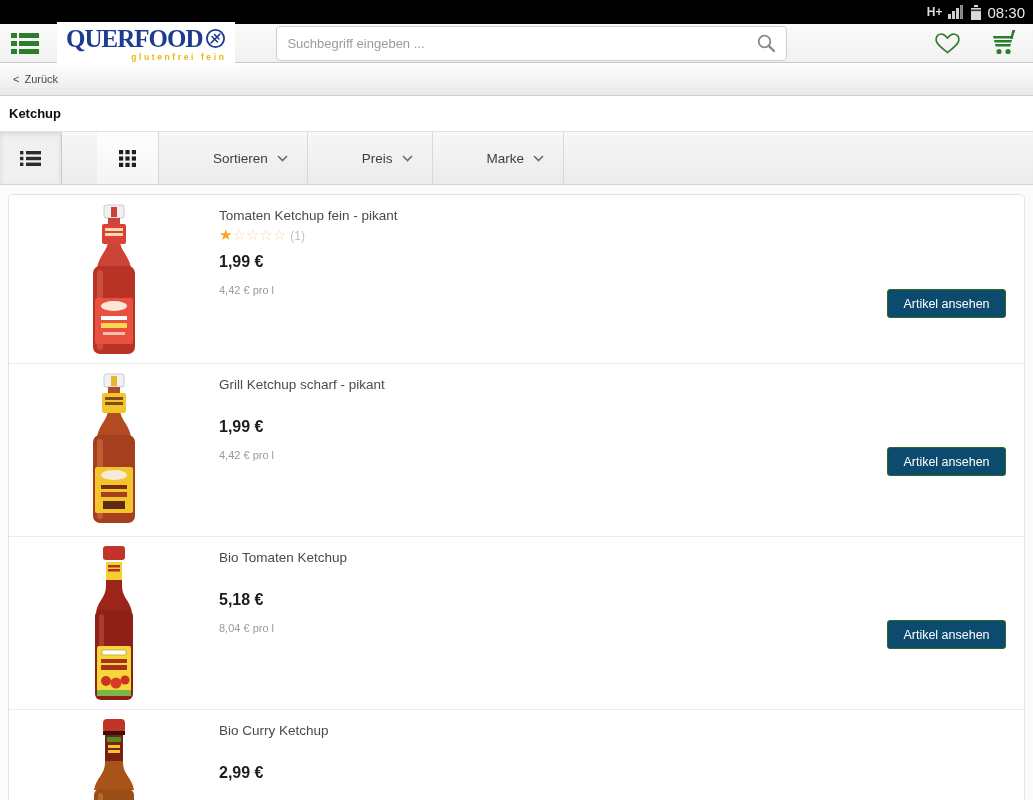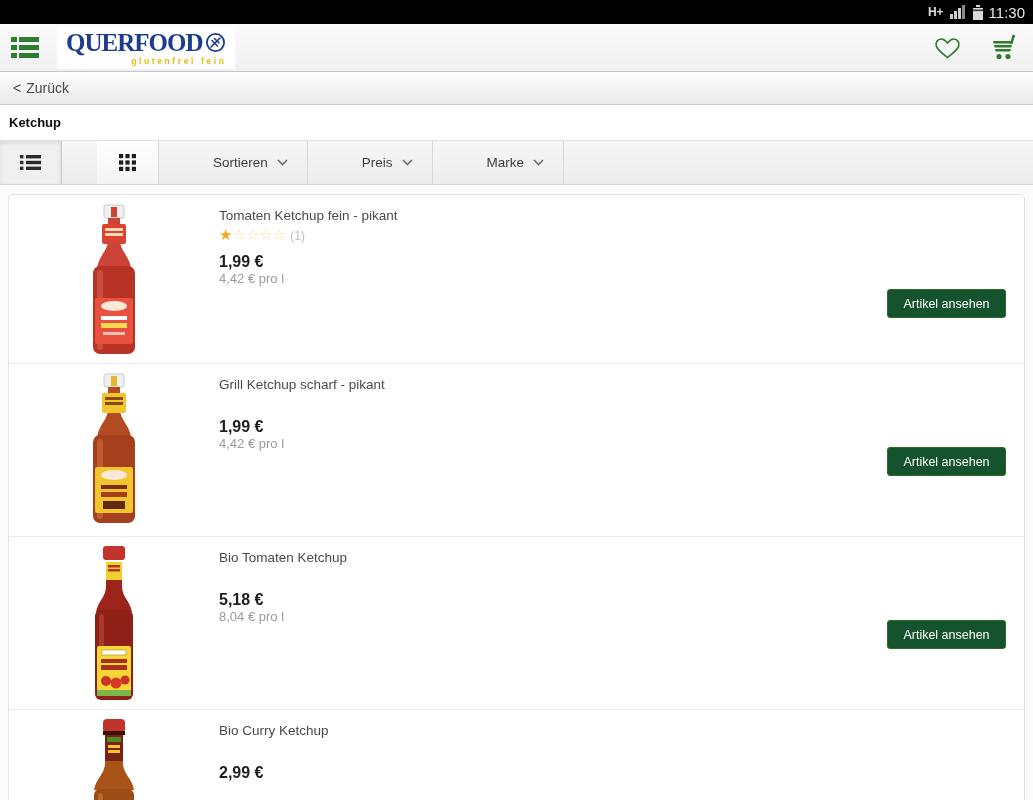--- a/index.html
+++ b/index.html
@@ -6,21 +6,21 @@
   html,body { width:1033px; height:800px; overflow:hidden; background:#fff;
               font-family:"Liberation Sans", sans-serif; }
 
   
   .status-bar { height:24px; background:#000; display:flex; align-items:center;
                 justify-content:flex-end; gap:6px; padding-right:8px; }
   .sb-network { color:#dcdcdc; font-size:12px; font-weight:bold; letter-spacing:0; }
   .sb-time { color:#e8e8e8; font-size:15px; }
 
   
-  .app-header { height:48px; background:linear-gradient(#fafafa,#f1f1f1);
+  .app-header { height:39px; background:linear-gradient(#fafafa,#f1f1f1);
                 border-bottom:1px solid #c6c6c6; display:flex; align-items:center;
                 padding:0 11px; }
   .menu-btn { margin-right:18px; cursor:pointer; display:flex; }
   .logo-box { background:#fff; padding:4px 9px 3px; display:flex; flex-direction:column; cursor:pointer; }
   .logo-row { display:flex; align-items:center; gap:3px; }
   .brand { font-family:"Liberation Serif", serif; font-weight:bold; font-size:25px;
            color:#1c3d8f; letter-spacing:-1px; line-height:1; }
   .tagline { color:#f0b70c; font-size:8.5px; font-weight:bold; letter-spacing:2.6px;
              text-align:right; margin-top:1px; }
   .search-wrap { margin-left:41px; width:511px; height:35px; background:#fff;
@@ -31,29 +31,29 @@
   .search-wrap input::placeholder { color:#9b9b9b; }
   .header-spacer { flex:1; }
   .hdr-icon { cursor:pointer; display:flex; }
   .heart-btn { margin-right:27px; }
   .cart-btn { margin-right:4px; }
 
   
   .back-bar { height:33px; background:linear-gradient(#fefefe,#e9e9e9);
               border-bottom:1px solid #cfcfcf; display:flex; align-items:center;
               padding:0 13px; }
-  .back-link { color:#4a4a4a; font-size:14px; cursor:pointer; }
+  .back-link { color:#4a4a4a; font-size:11px; cursor:pointer; }
   .back-chevron { margin-right:5px; }
 
   
   .title-bar { height:35px; background:#fff; display:flex; align-items:center; padding:9px 9px; }
   .page-title { font-size:13px; font-weight:bold; color:#0d0d0d; }
 
   
-  .toolbar { height:45px; background:linear-gradient(#f7f7f7,#ebebeb);
+  .toolbar { height:54px; background:linear-gradient(#f7f7f7,#ebebeb);
              border-top:1px solid #e2e2e2; border-bottom:1px solid #d4d4d4; display:flex;gap:35px; }
   .tool-btn { display:flex; align-items:center; justify-content:center; gap:9px;
               border-right:1px solid #d8d8d8; color:#3e3e3e; font-size:13.5px;
               cursor:pointer; padding:0 19px; }
   .view-btn { width:62px; padding:0; }
   .view-btn.active { background:#f0f0f0; box-shadow:inset 0 2px 5px rgba(0,0,0,.10);
                      border-right:1px solid #c9c9c9; }
   .view-btn.grid { background:linear-gradient(#fefefe,#f4f4f4); }
 
   
@@ -64,23 +64,23 @@
   .p-row.last { border-bottom:none; }
   .img-col { width:210px; display:flex; justify-content:center; padding-top:9px; }
   .info-col { flex:1; padding-top:12px; }
   .p-title { font-size:13.5px; color:#4a4a4a; line-height:18px; }
   .p-rating { margin-top:1px; font-size:15px; line-height:18px; }
   .star-filled { color:#f5a623; }
   .star-empty { color:#f7ddae; }
   .rating-count { color:#c0c0c0; font-size:12px; margin-left:4px; }
   .p-price { font-size:16px; font-weight:bold; color:#1e1e1e; margin-top:24px; }
   .p-row.first .p-price { margin-top:8px; }
-  .p-unit { font-size:13px; color:#9b9b9b; }
+  .p-unit { font-size:11px; color:#9b9b9b; margin-top:13px; }
   .cta-btn { position:absolute; right:18px; width:119px; height:29px;
-             background:#14532d; border:1px solid #2d6b20; border-radius:3px;
+             background:#0c4a6e; border:1px solid #2d6b20; border-radius:3px;
              color:#fff; font-size:12.5px; font-family:"Liberation Sans", sans-serif;
              cursor:pointer; }
   .p-row.first .cta-btn { top:94px; }
   .p-row .cta-btn { top:83px; }
 </style>
 </head>
 <body>
 
 <div class="status-bar">
   <span class="sb-network">H+</span>
@@ -92,21 +92,21 @@
       <rect x="12" y="0" width="3" height="14" fill="#8a8a8a"></rect>
     </svg>
   </span>
   <span style="display:flex;">
     <svg width="10" height="15" viewBox="0 0 10 15">
       <rect x="3" y="0" width="4" height="2" fill="#d9d9d9"></rect>
       <rect x="0" y="3" width="10" height="12" fill="#d9d9d9"></rect>
       <rect x="0" y="4.5" width="10" height="1.6" fill="#3a3a3a"></rect>
     </svg>
   </span>
-  <span class="sb-time">11:30</span>
+  <span class="sb-time">08:30</span>
 </div>
 
 <div class="app-header">
   <span class="menu-btn">
     <svg width="28" height="23" viewBox="0 0 28 23">
       <g fill="#2e7d2e">
         <rect x="0" y="1" width="6" height="5"></rect>
           <rect x="8" y="1" width="20" height="5"></rect>
         <rect x="0" y="9" width="6" height="5"></rect>
           <rect x="8" y="9" width="20" height="5"></rect>
@@ -126,20 +126,29 @@
             <line x1="6" y1="15" x2="15" y2="6"></line>
             <line x1="7" y1="8.5" x2="12.5" y2="14"></line>
             <line x1="9.5" y1="6.5" x2="14" y2="11"></line>
           </g>
         </svg>
       </span>
     </div>
     <div class="tagline">glutenfrei fein</div>
   </div>
 
+  <div class="search-wrap">
+    <input type="text" placeholder="Suchbegriff eingeben ..." style="">
+    <span style="display:flex; cursor:pointer;">
+      <svg width="19" height="19" viewBox="0 0 19 19">
+        <circle cx="7.5" cy="7.5" r="5.8" fill="none" stroke="#8a8a8a" stroke-width="1.8"></circle>
+        <line x1="11.8" y1="11.8" x2="17" y2="17" stroke="#8a8a8a" stroke-width="2.4" stroke-linecap="round"></line>
+      </svg>
+    </span>
+  </div>
 
   <div class="header-spacer"></div>
 
   <span class="hdr-icon heart-btn">
     <svg width="27" height="24" viewBox="0 0 27 24">
       <path d="M13.5 21.5 C9 18.2 3.6 14.3 2.3 10.1 C1.2 6.4 3.6 3 7.1 3 C9.7 3 11.6 4.6 13.5 7 C15.4 4.6 17.3 3 19.9 3 C23.4 3 25.8 6.4 24.7 10.1 C23.4 14.3 18 18.2 13.5 21.5 Z" fill="none" stroke="#2e7d2e" stroke-width="1.7"></path>
     </svg>
   </span>
   <span class="hdr-icon cart-btn">
     <svg width="30" height="26" viewBox="0 0 30 26">

